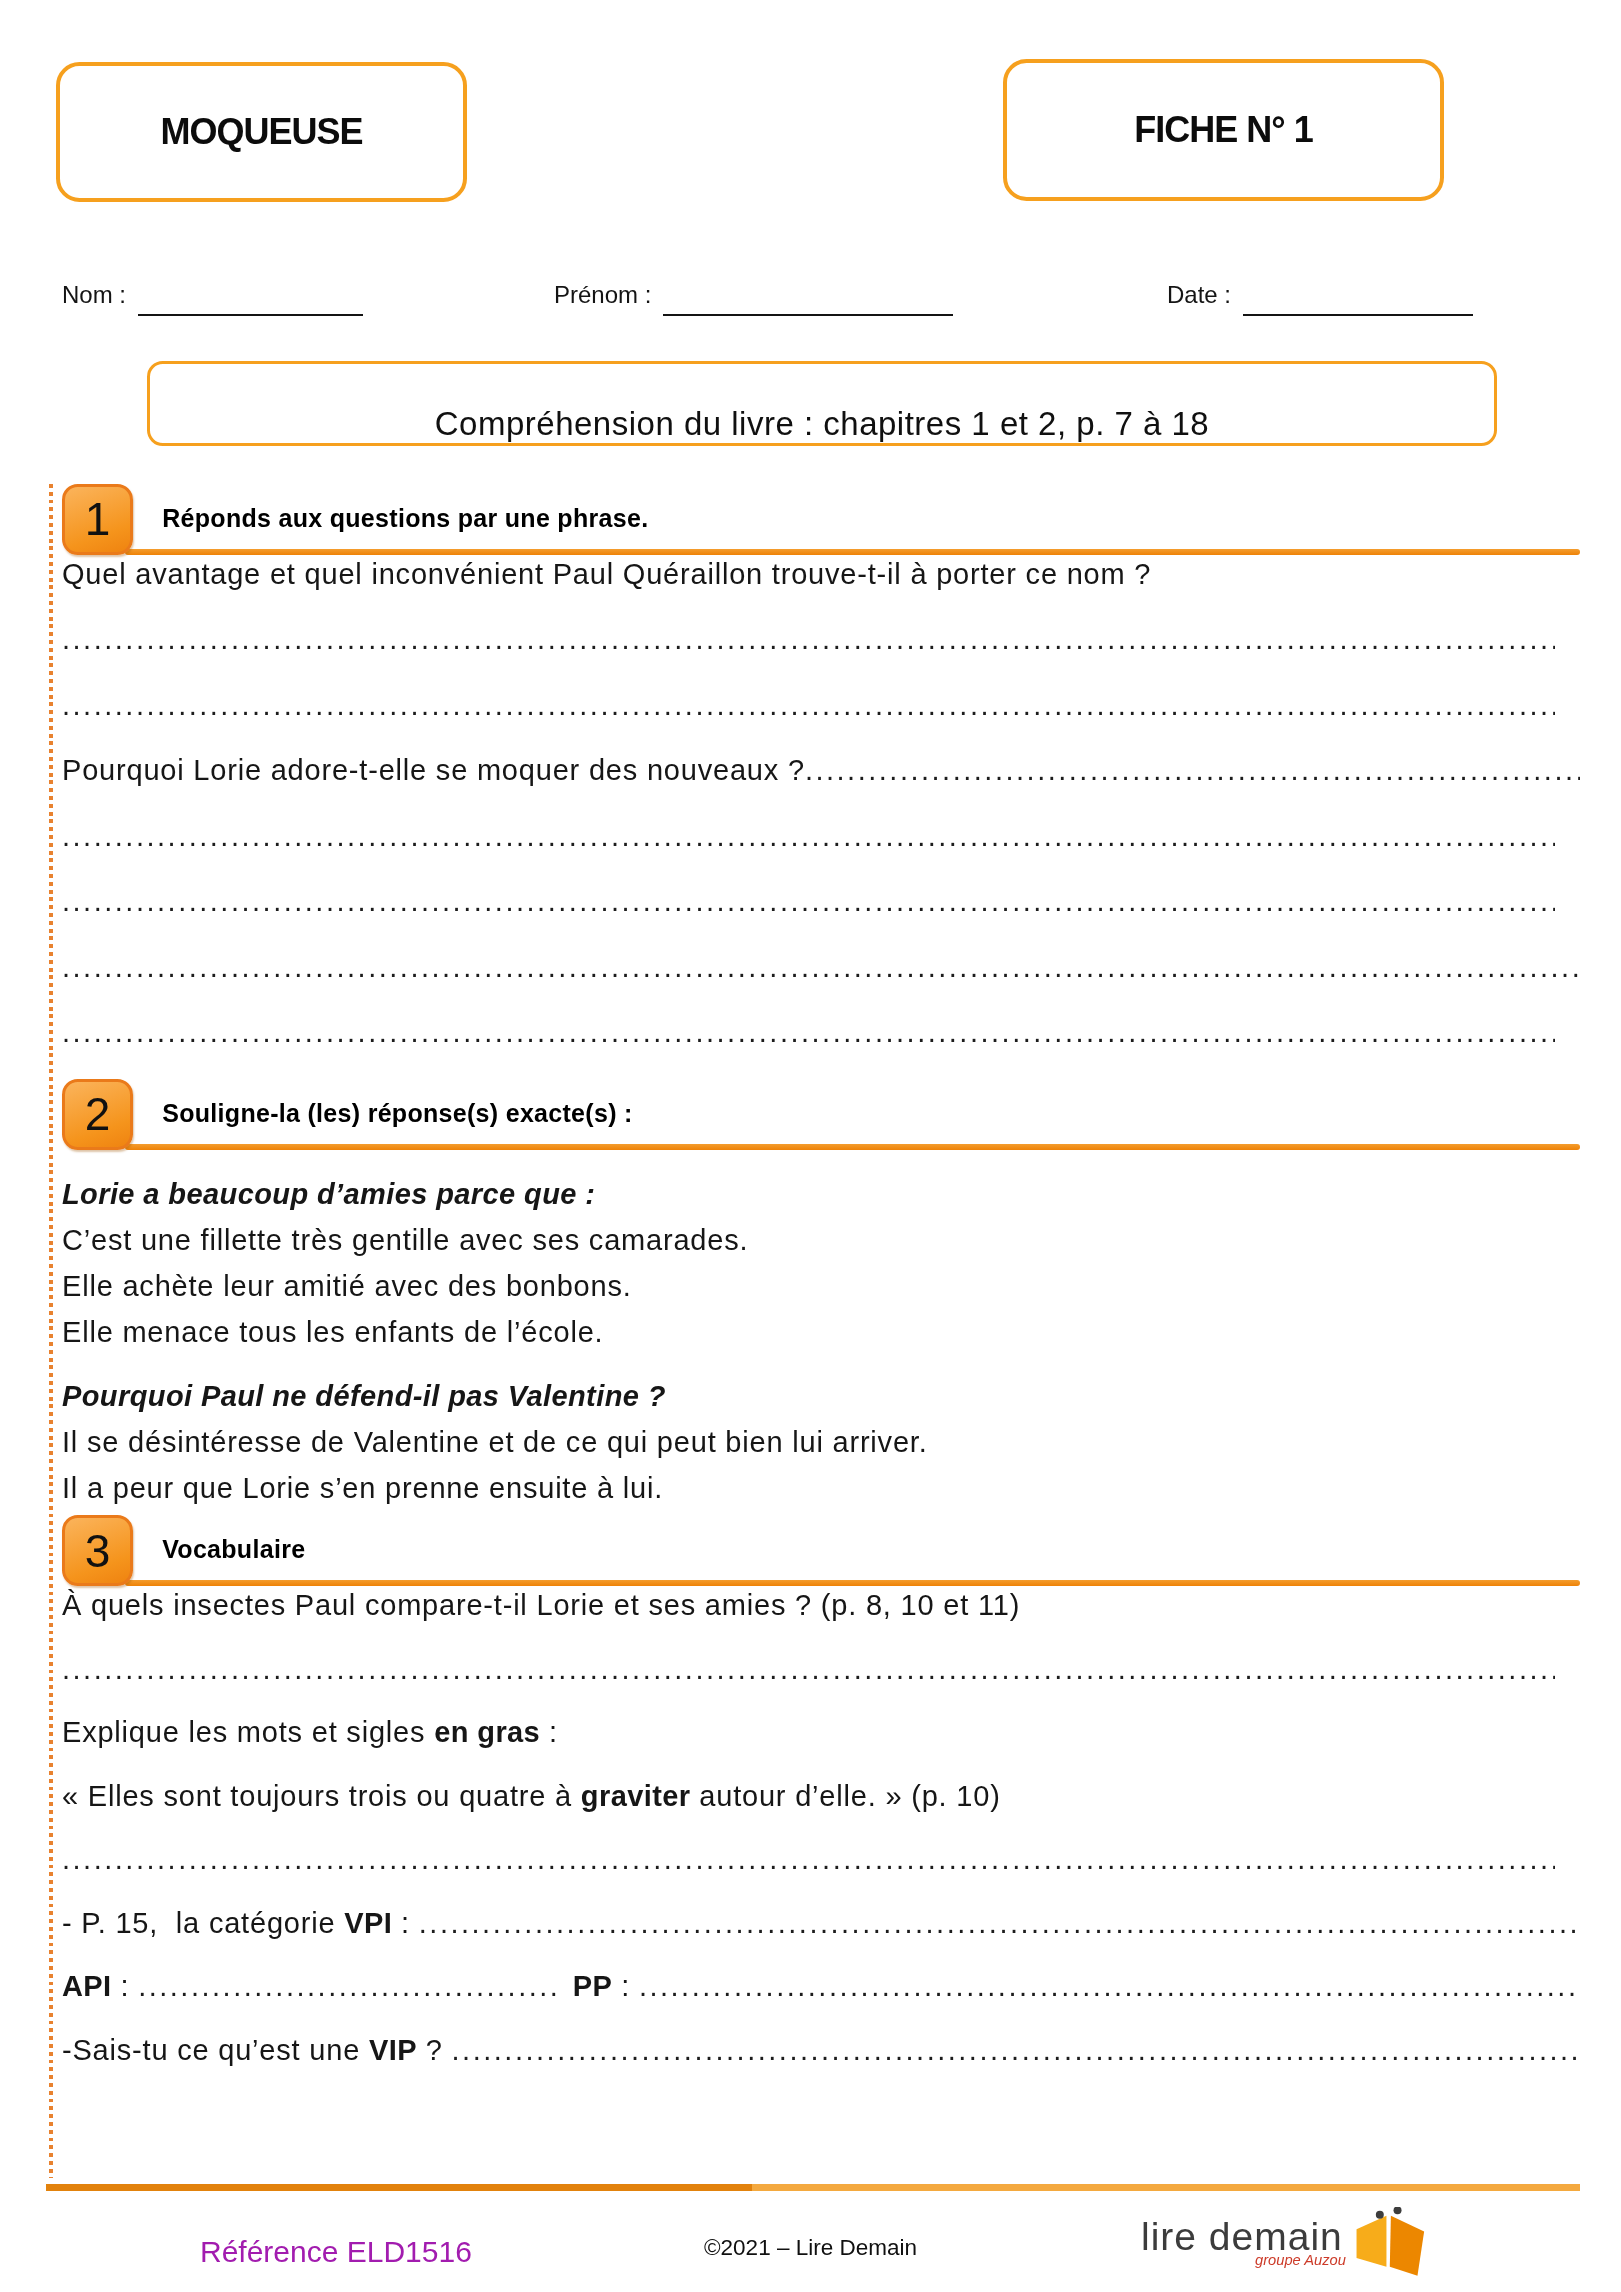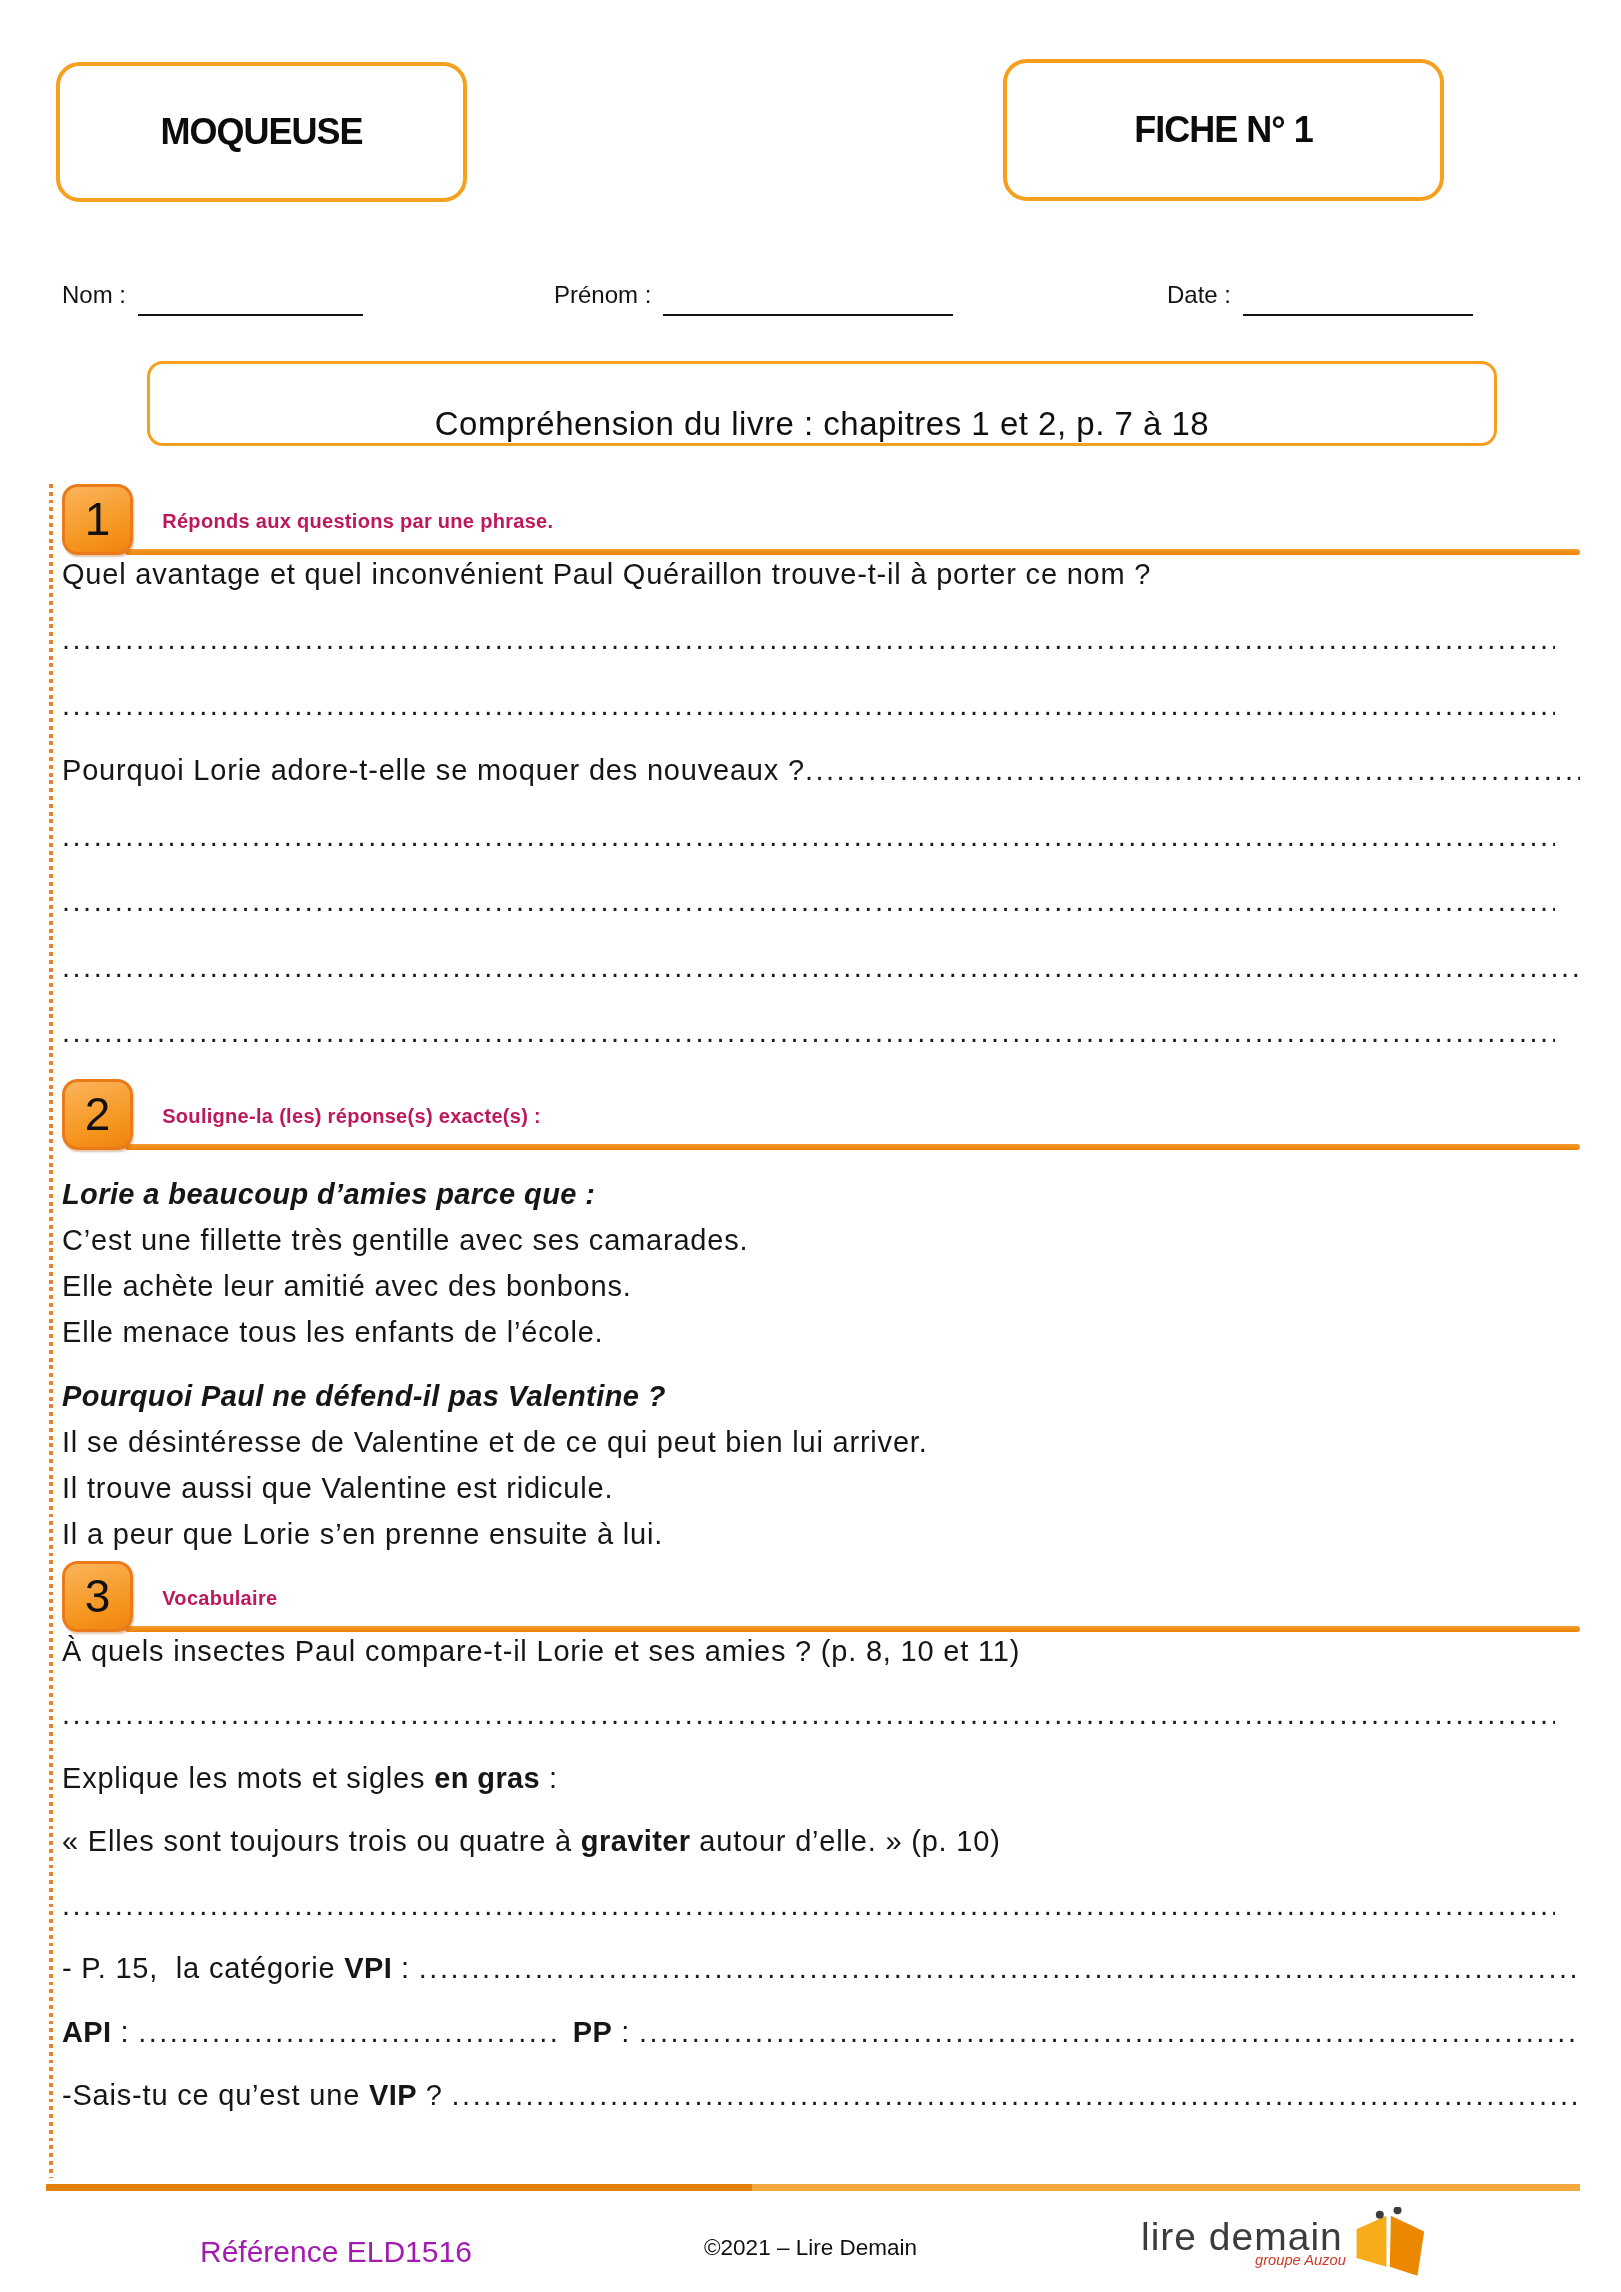--- a/index.html
+++ b/index.html
@@ -35,21 +35,21 @@
   .sec-header { display:flex; align-items:flex-end; }
   .sec-1 { margin-top:14.7px; }
   .sec-2 { margin-top:26.5px; }
   .sec-3 { margin-top:0px; }
   .badge { flex:0 0 auto; width:71px; height:71px; border:3.9px solid #EA7A1A; border-radius:15.7px;
     background: linear-gradient(160deg,#FBB45C 0%,#F5941C 70%,#EF8310 100%);
     display:flex; align-items:center; justify-content:center; position:relative; z-index:1;
     box-shadow: 1px 2px 2px rgba(160,90,10,0.35); }
   .badge span { font-size:46px; color:#111; line-height:1; }
   .sec-right { flex:1 1 auto; margin-left:-7.8px; }
-  .sec-title { font-size:20px; font-weight:bold; letter-spacing:0.3px; color:#be185d; margin:0 0 15.7px 37px; }
+  .sec-title { font-size:25px; font-weight:bold; letter-spacing:0.3px; color:#000000; margin:0 0 15.7px 37px; }
   .sec-rule { height:5.9px; background:linear-gradient(to bottom,#F49D2E,#EE8207); border-radius:2.9px; }
 
   p.q { font-size:29px; line-height:39px; letter-spacing:0.8px; color:#161616; margin:0 0 26.5px 0; }
   .s2 p.q { margin-bottom:6.9px; }
   .s3 p.q { margin-bottom:24.5px; }
   p.prompt { font-weight:bold; letter-spacing:0.4px; }
   .mt { margin-top:25.5px !important;font-style:italic; }
   .first { margin-top:25.5px; }
 
   .qflex { display:flex; }
@@ -156,21 +156,20 @@
         </div>
       </div>
 
       <p class="q prompt mt">Lorie a beaucoup d’amies parce que :</p>
       <p class="q">C’est une fillette très gentille avec ses camarades.</p>
       <p class="q">Elle achète leur amitié avec des bonbons.</p>
       <p class="q">Elle menace tous les enfants de l’école.</p>
 
       <p class="q prompt mt">Pourquoi Paul ne défend-il pas Valentine ?</p>
       <p class="q">Il se désintéresse de Valentine et de ce qui peut bien lui arriver.</p>
-      <p class="q">Il trouve aussi que Valentine est ridicule.</p>
       <p class="q">Il a peur que Lorie s’en prenne ensuite à lui.</p>
     </div>
 
     <div class="section s3">
       <div class="sec-header sec-3">
         <div class="badge">
           <span>3</span>
         </div>
         <div class="sec-right">
           <h2 class="sec-title">Vocabulaire</h2>

